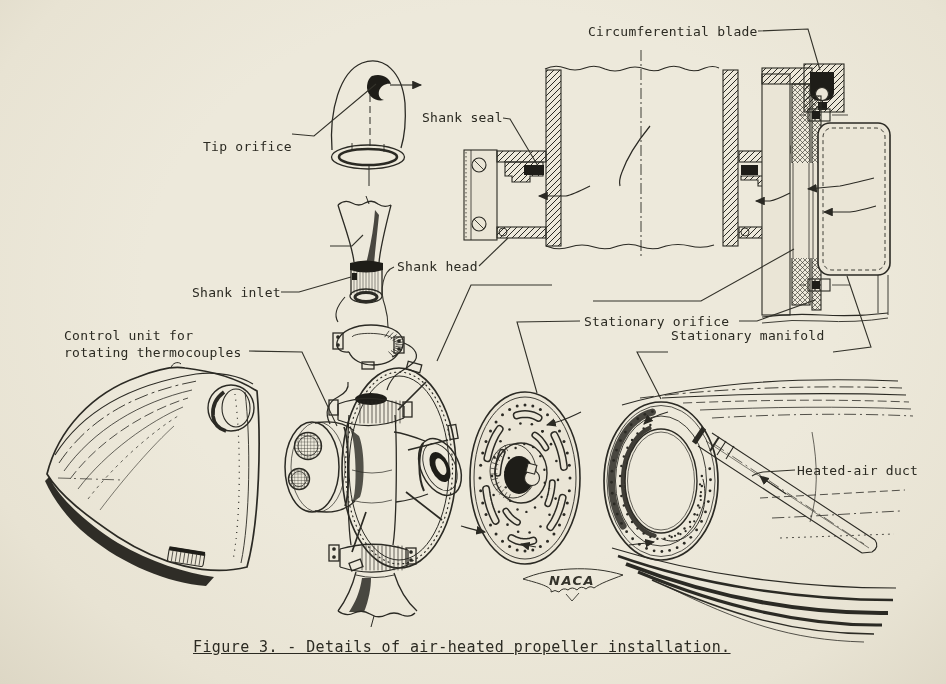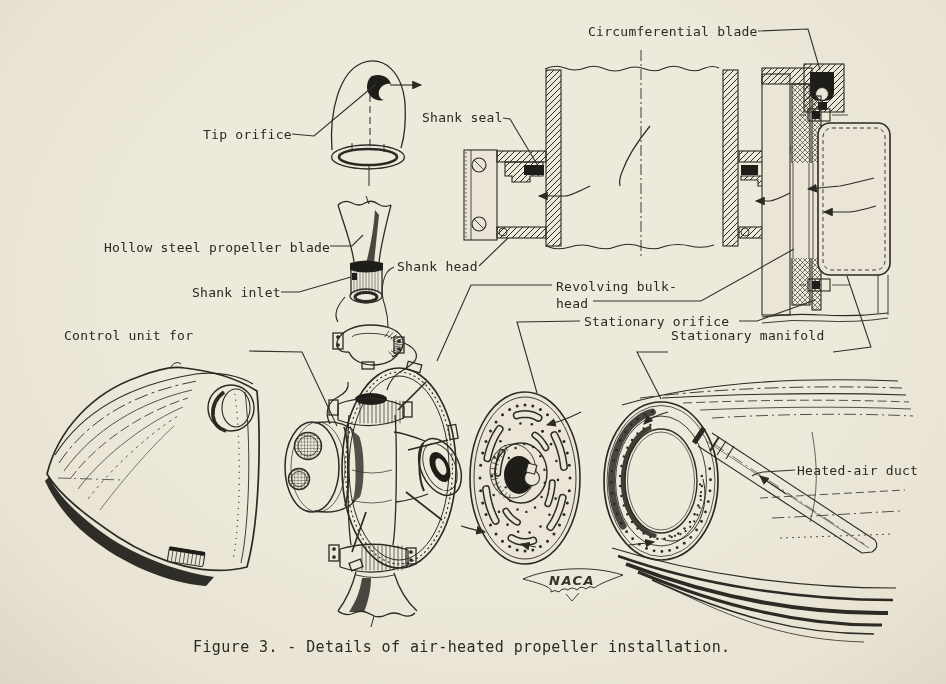--- a/index.html
+++ b/index.html
@@ -11,21 +11,21 @@
   }
   svg{position:absolute;left:0;top:0;}
   .lbl{
     position:absolute;white-space:nowrap;
     font-size:13px;line-height:16px;letter-spacing:.25px;
     color:#2b2a22;
   }
   .lbl2{line-height:17px;}
   .caption{
     position:absolute;left:193px;top:638px;white-space:nowrap;
-    font-size:15px;letter-spacing:.4px;color:#2b2a22;
+    font-size:15px;letter-spacing:.4px;color:#2b2a22;text-decoration:underline;
   }
   .naca-text{
     position:absolute;left:549px;top:573px;white-space:nowrap;
     font-family:"DejaVu Sans","Liberation Sans",sans-serif;
     font-style:italic;font-weight:bold;font-size:13px;letter-spacing:1.5px;color:#34332b;
   }
 </style>
 </head>
 <body>
 
@@ -574,27 +574,25 @@
     <path d="M552,285 L471,285 L437,361"></path>
     <path d="M593,301 L701,301 L794,249"></path>
     <path d="M580,321 L517,322 L537,393"></path>
     <path d="M739,321 L757,321 L815,300"></path>
     <path d="M668,352 L637,352 L661,399"></path>
     <path d="M833,352 L871,347 L847,276"></path>
     <path d="M795,470 L763,472 C758,473 755,474 752,476"></path>
   </g>
 </svg>
 
-<div class="lbl" style="left:203px;top:127px">Tip orifice</div>
+<div class="lbl" style="left:203px;top:139px">Tip orifice</div>
 <div class="lbl" style="left:588px;top:24px">Circumferential blade</div>
 <div class="lbl" style="left:422px;top:110px">Shank seal</div>
-<div class="lbl" style="left:104px;top:240px">Hollow steel propeller blade</div>
 <div class="lbl" style="left:397px;top:259px">Shank head</div>
 <div class="lbl" style="left:192px;top:285px">Shank inlet</div>
-<div class="lbl lbl2" style="left:64px;top:327px"><span>Control unit for</span><br></div>
-<div class="lbl lbl2" style="left:556px;top:278px"><span>Revolving bulk-</span><br><span>head</span></div>
+<div class="lbl lbl2" style="left:64px;top:327px"><span>Control unit for</span><br><span>rotating thermocouples</span></div>
 <div class="lbl" style="left:584px;top:314px">Stationary orifice</div>
 <div class="lbl" style="left:671px;top:328px">Stationary manifold</div>
 <div class="lbl" style="left:797px;top:463px">Heated-air duct</div>
 <div class="naca-text">NACA</div>
 <div class="caption">Figure 3. - Details of air-heated propeller installation.</div>
 
 </div>
 
 </body></html>

